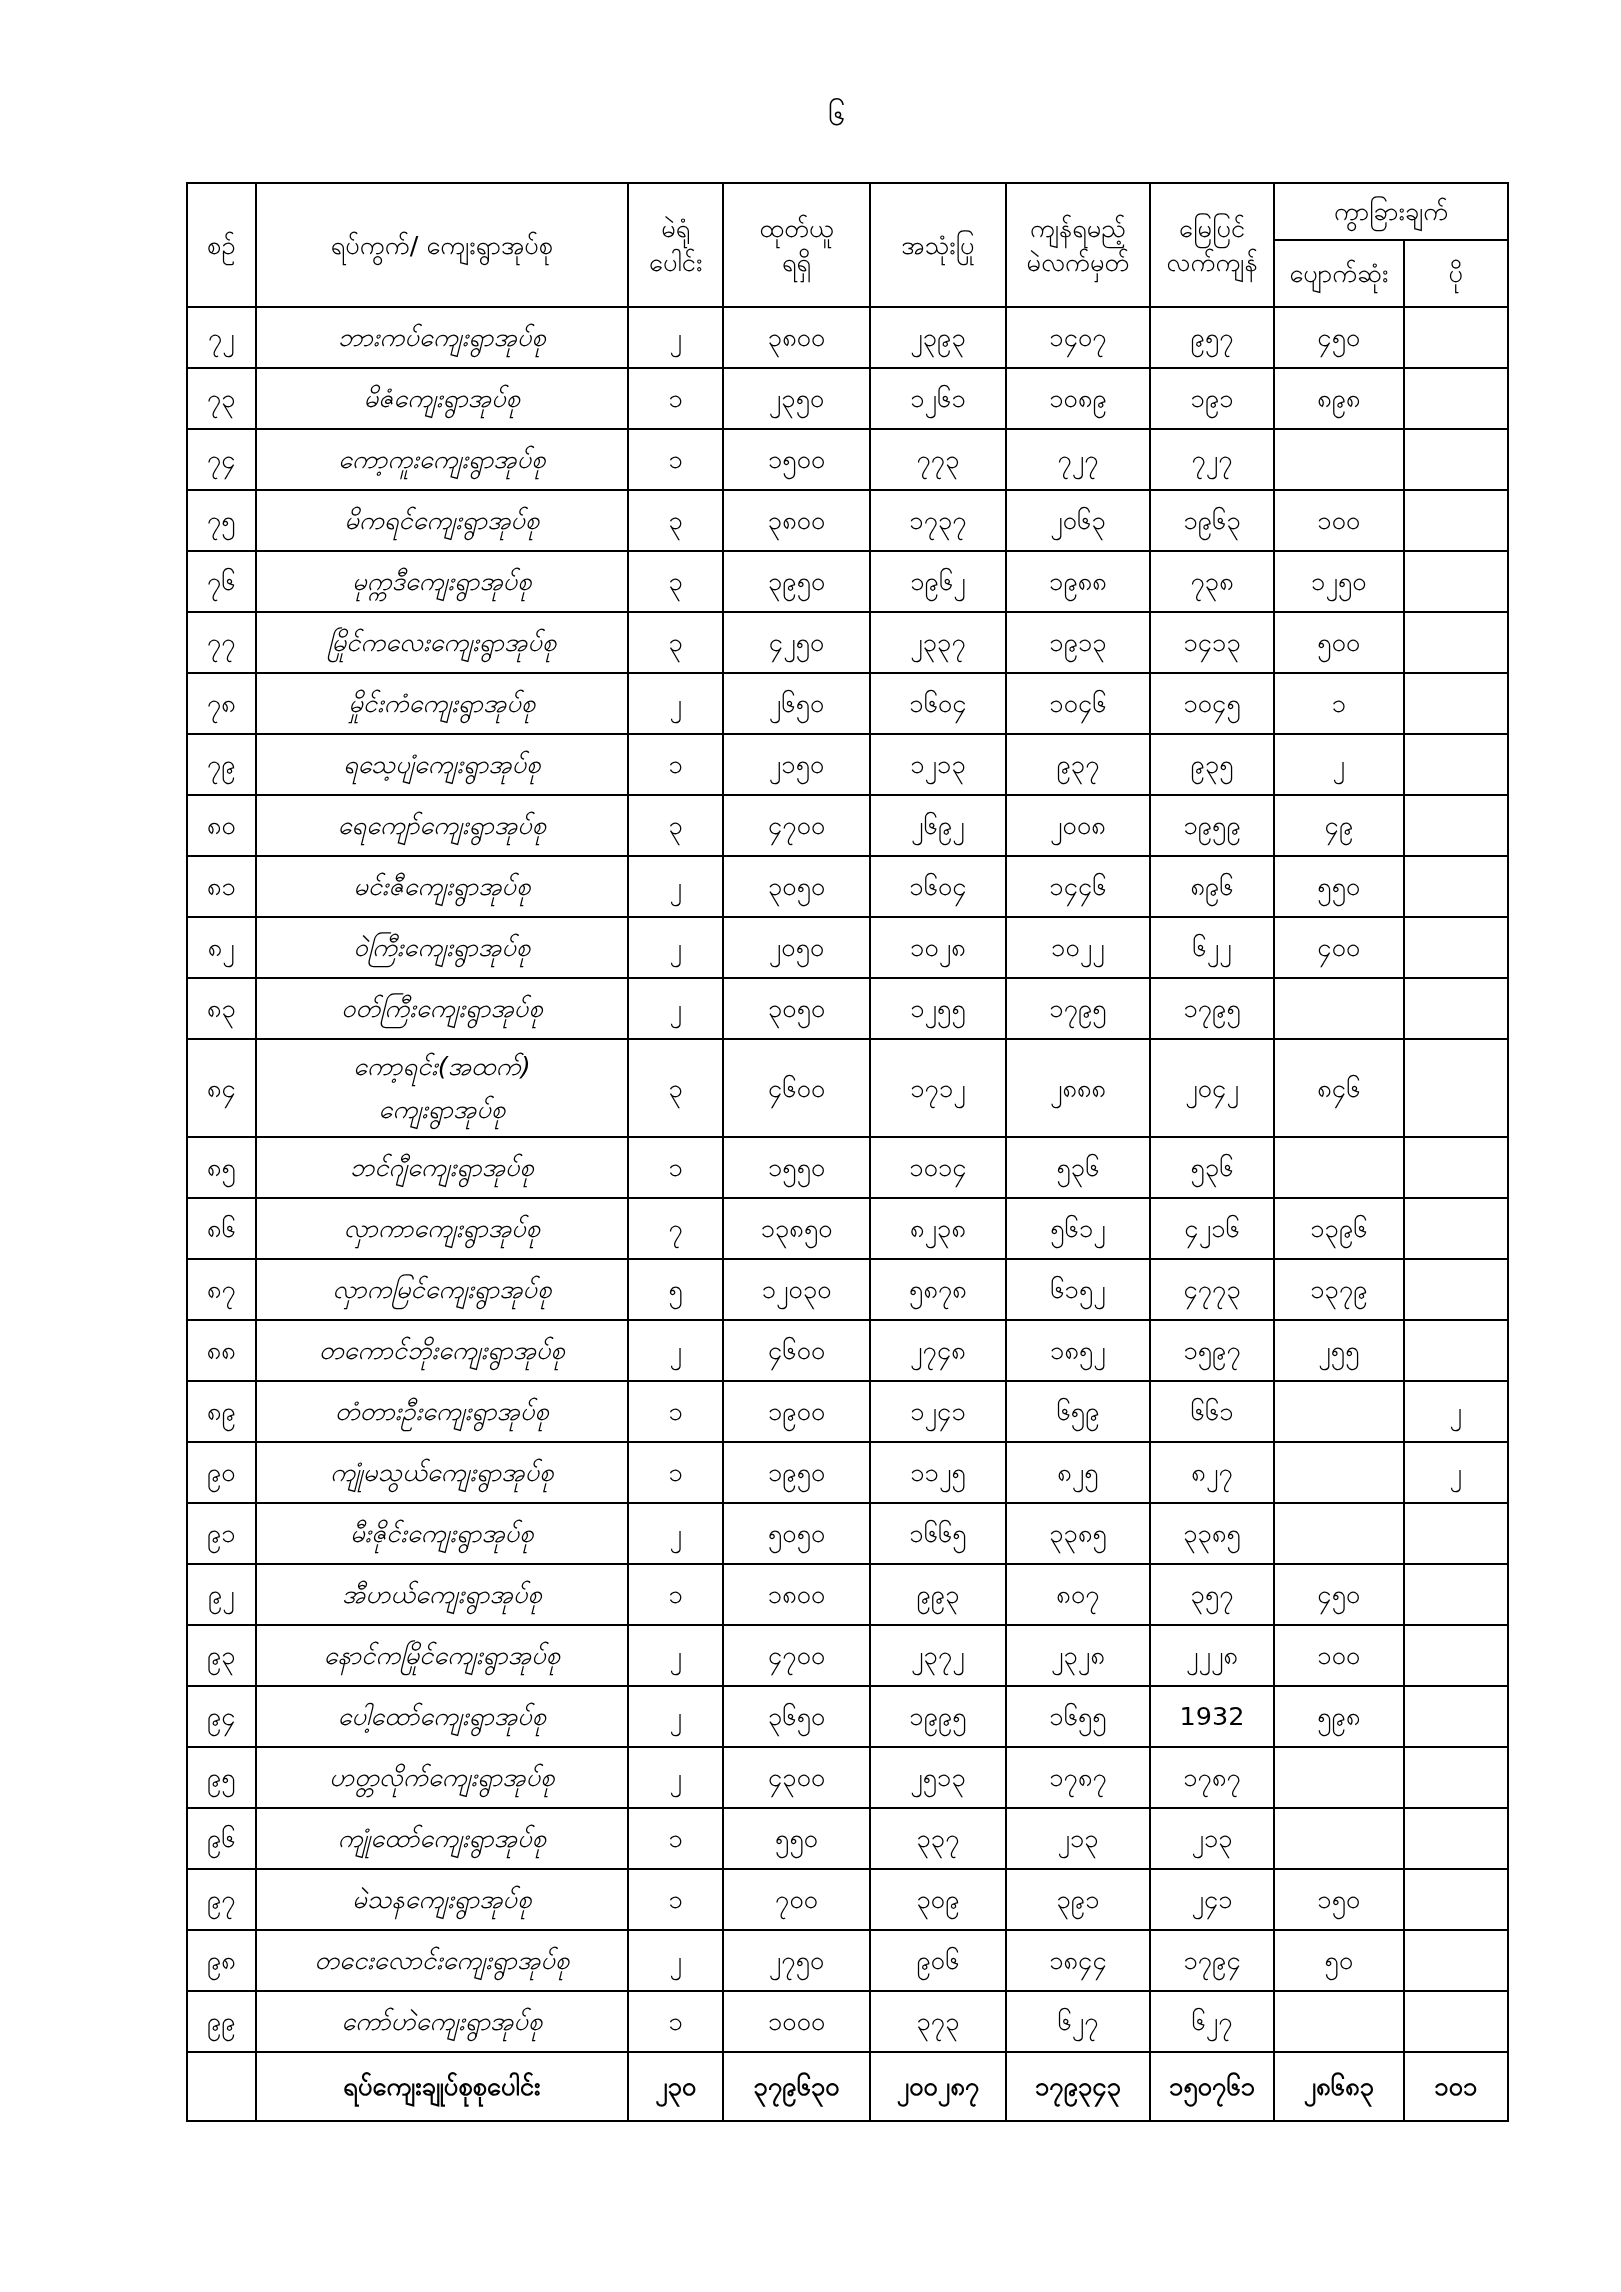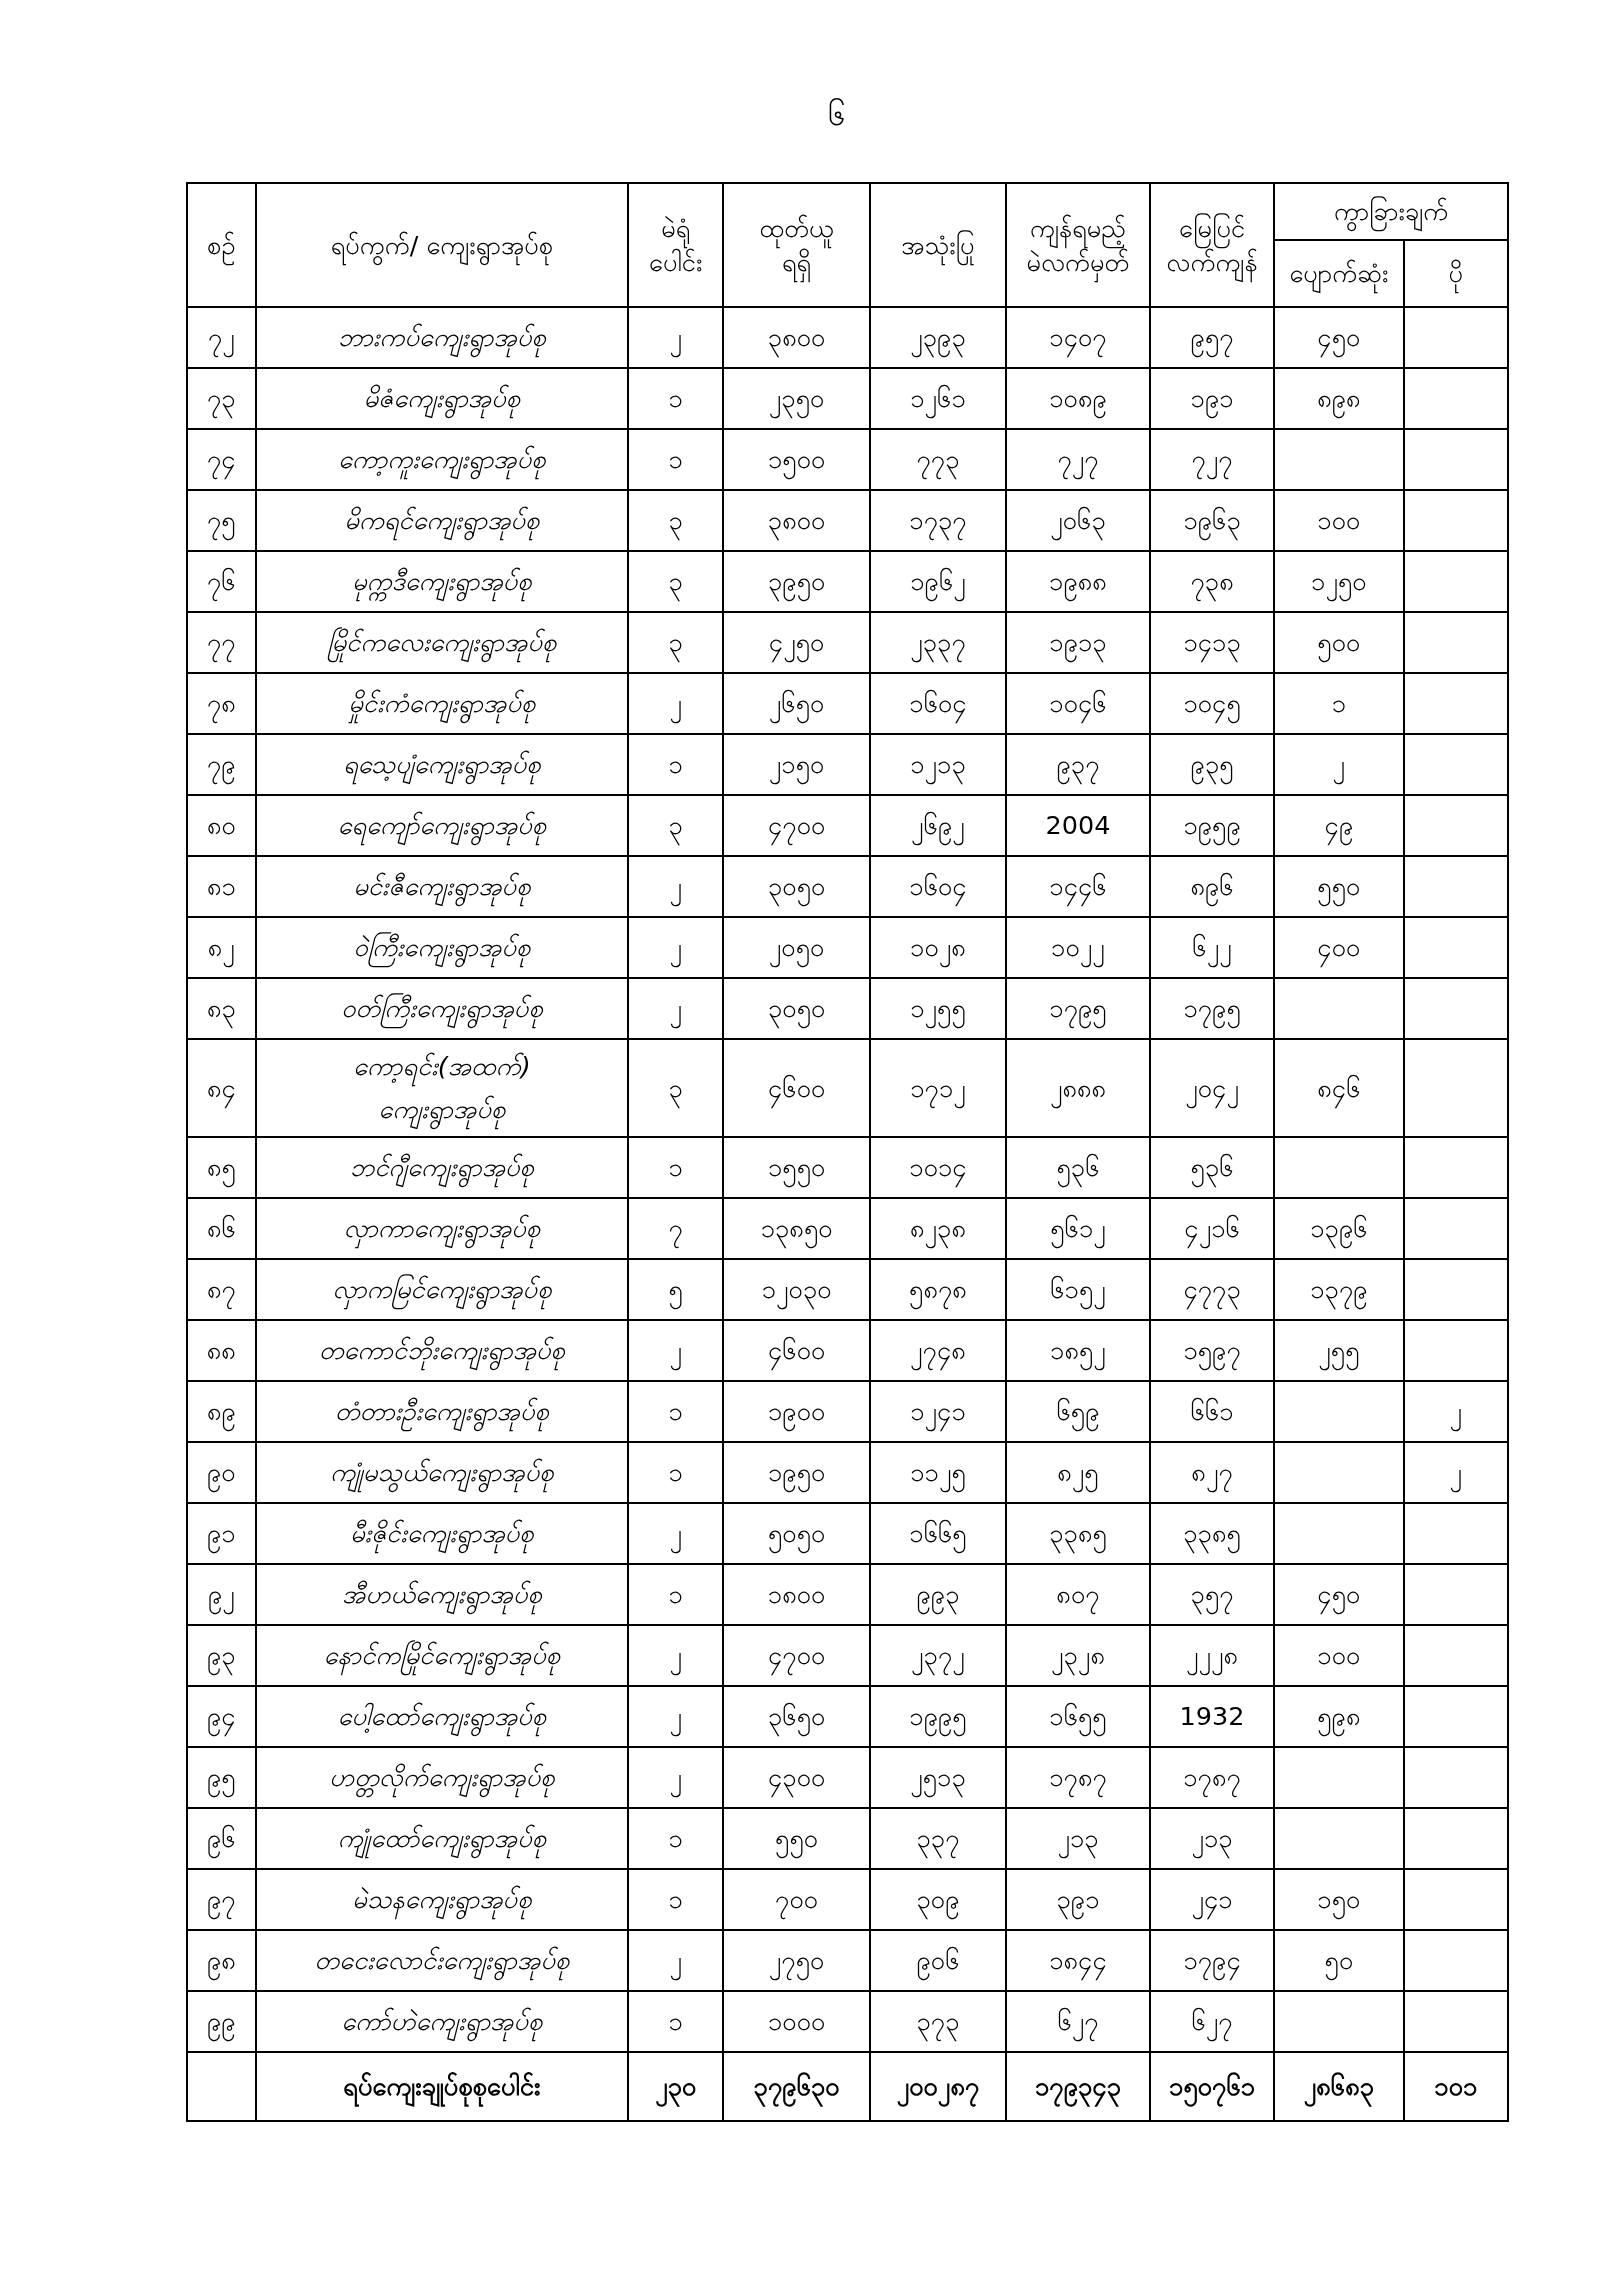--- a/index.html
+++ b/index.html
@@ -212,21 +212,21 @@
           <td class="col-extra"></td>
         </tr>
         <tr>
           <td class="col-no">၈၀</td>
           <td class="col-name">
             <div>ရေကျော်ကျေးရွာအုပ်စု</div>
           </td>
           <td class="col-stations">၃</td>
           <td class="col-issued">၄၇၀၀</td>
           <td class="col-used">၂၆၉၂</td>
-          <td class="col-remaining">2004</td>
+          <td class="col-remaining">၂၀၀၈</td>
           <td class="col-ground">၁၉၅၉</td>
           <td class="col-lost">၄၉</td>
           <td class="col-extra"></td>
         </tr>
         <tr>
           <td class="col-no">၈၁</td>
           <td class="col-name">
             <div>မင်းဇီကျေးရွာအုပ်စု</div>
           </td>
           <td class="col-stations">၂</td>

